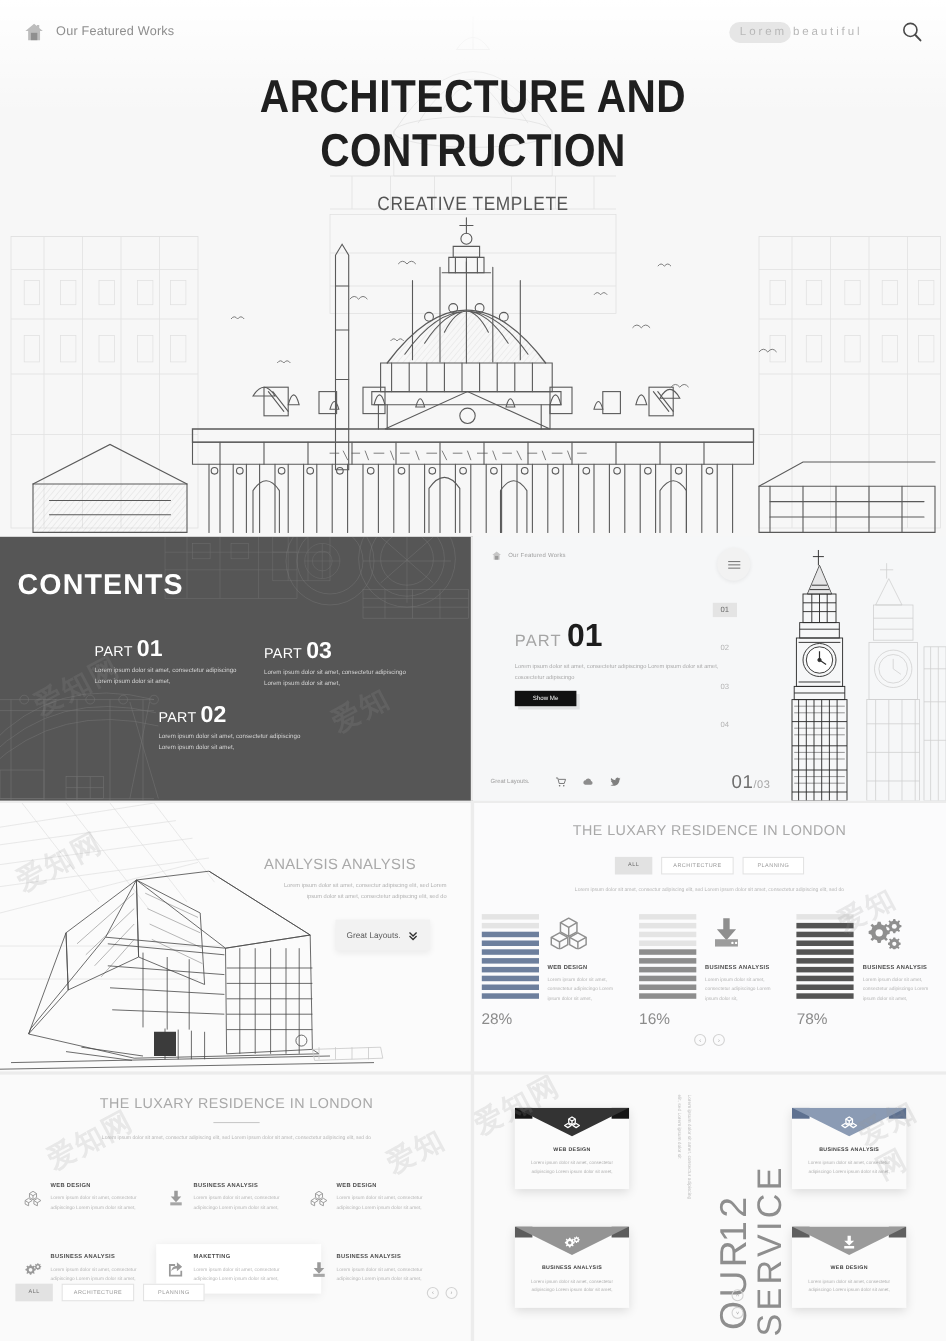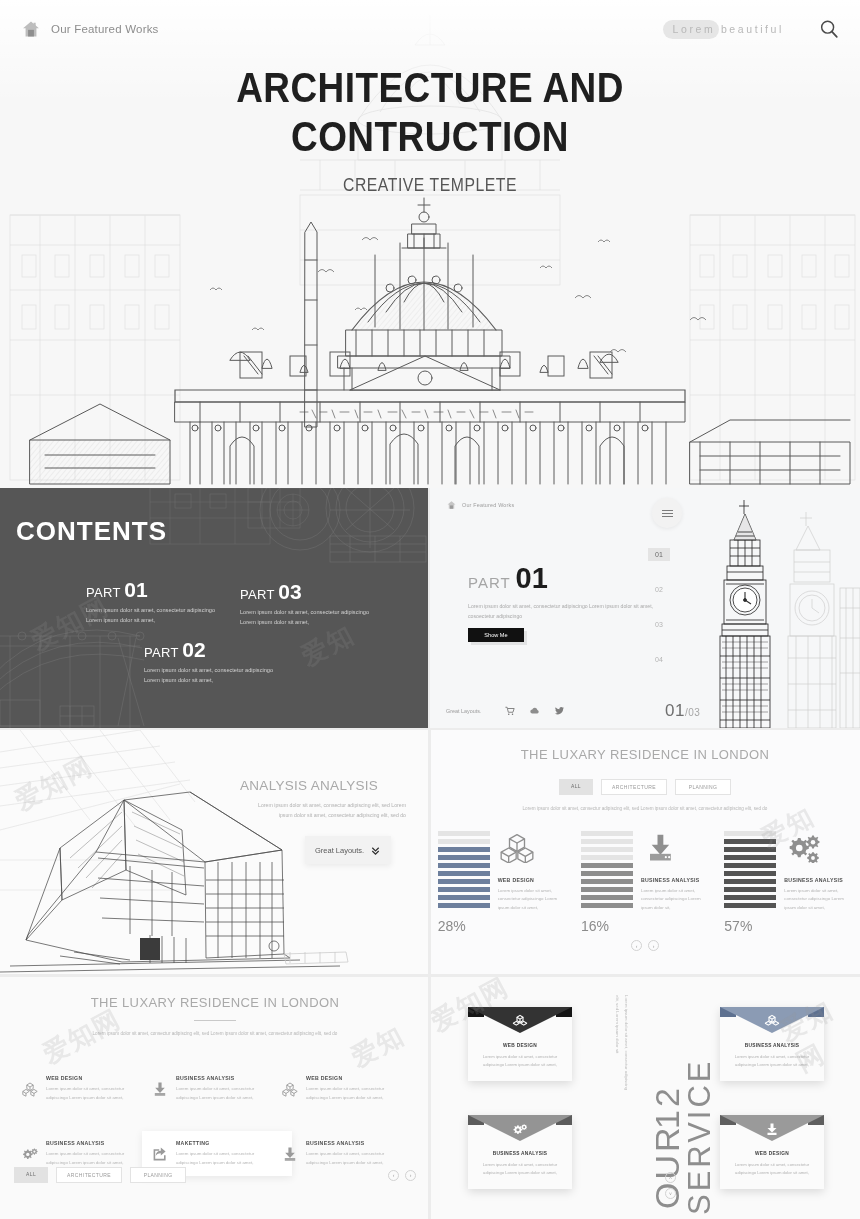--- a/index.html
+++ b/index.html
@@ -648,21 +648,21 @@
           <path d="M14 6 l3 0 l1 3 l3 1 l2 -2 l2 2 l-2 2 l1 3 l3 1 l0 3 l-3 1 l-1 3 l2 2 l-2 2 l-2 -2 l-3 1 l-1 3 l-3 0 l-1 -3 l-3 -1 l-2 2 l-2 -2 l2 -2 l-1 -3 l-3 -1 l0 -3 l3 -1 l1 -3 l-2 -2 l2 -2 l2 2 l3 -1 z"></path>
           <circle cx="15.5" cy="18" r="4" fill="#fbfbfc"></circle>
           <path d="M31 3 l2 0 l.7 2 l2 .7 l1.3 -1.3 l1.4 1.4 l-1.3 1.3 l.7 2 l2 .7 l0 2 l-2 .7 l-.7 2 l1.3 1.3 l-1.4 1.4 l-1.3 -1.3 l-2 .7 l-.7 2 l-2 0 l-.7 -2 l-2 -.7 l-1.3 1.3 l-1.4 -1.4 l1.3 -1.3 l-.7 -2 l-2 -.7 l0 -2 l2 -.7 l.7 -2 l-1.3 -1.3 l1.4 -1.4 l1.3 1.3 l2 -.7 z"></path>
           <circle cx="32" cy="11" r="2.7" fill="#fbfbfc"></circle>
           <path d="M31 23 l2 0 l.6 1.7 l1.7 .6 l1.2 -1.2 l1.3 1.3 l-1.2 1.2 l.6 1.7 l1.7 .6 l0 2 l-1.7 .6 l-.6 1.7 l1.2 1.2 l-1.3 1.3 l-1.2 -1.2 l-1.7 .6 l-.6 1.7 l-2 0 l-.6 -1.7 l-1.7 -.6 l-1.2 1.2 l-1.3 -1.3 l1.2 -1.2 l-.6 -1.7 l-1.7 -.6 l0 -2 l1.7 -.6 l.6 -1.7 l-1.2 -1.2 l1.3 -1.3 l1.2 1.2 l1.7 -.6 z"></path>
           <circle cx="32" cy="30" r="2.3" fill="#fbfbfc"></circle>
         </g>
       </svg>
       <div class="bg-h">BUSINESS ANALYSIS</div>
       <div class="bg-t">Lorem ipsum dolor sit amet, consectetur adipiscingo Lorem ipsum dolor sit amet,</div>
-      <div class="pct">57%</div>
+      <div class="pct">78%</div>
     </div>
   </div>
 
   <div class="arrows" style="margin-top:6px;">
     <div class="arw">‹</div>
     <div class="arw">›</div>
   </div>
   <div class="wm" style="left:330px; top:80px;">爱知</div>
 </section>
 

